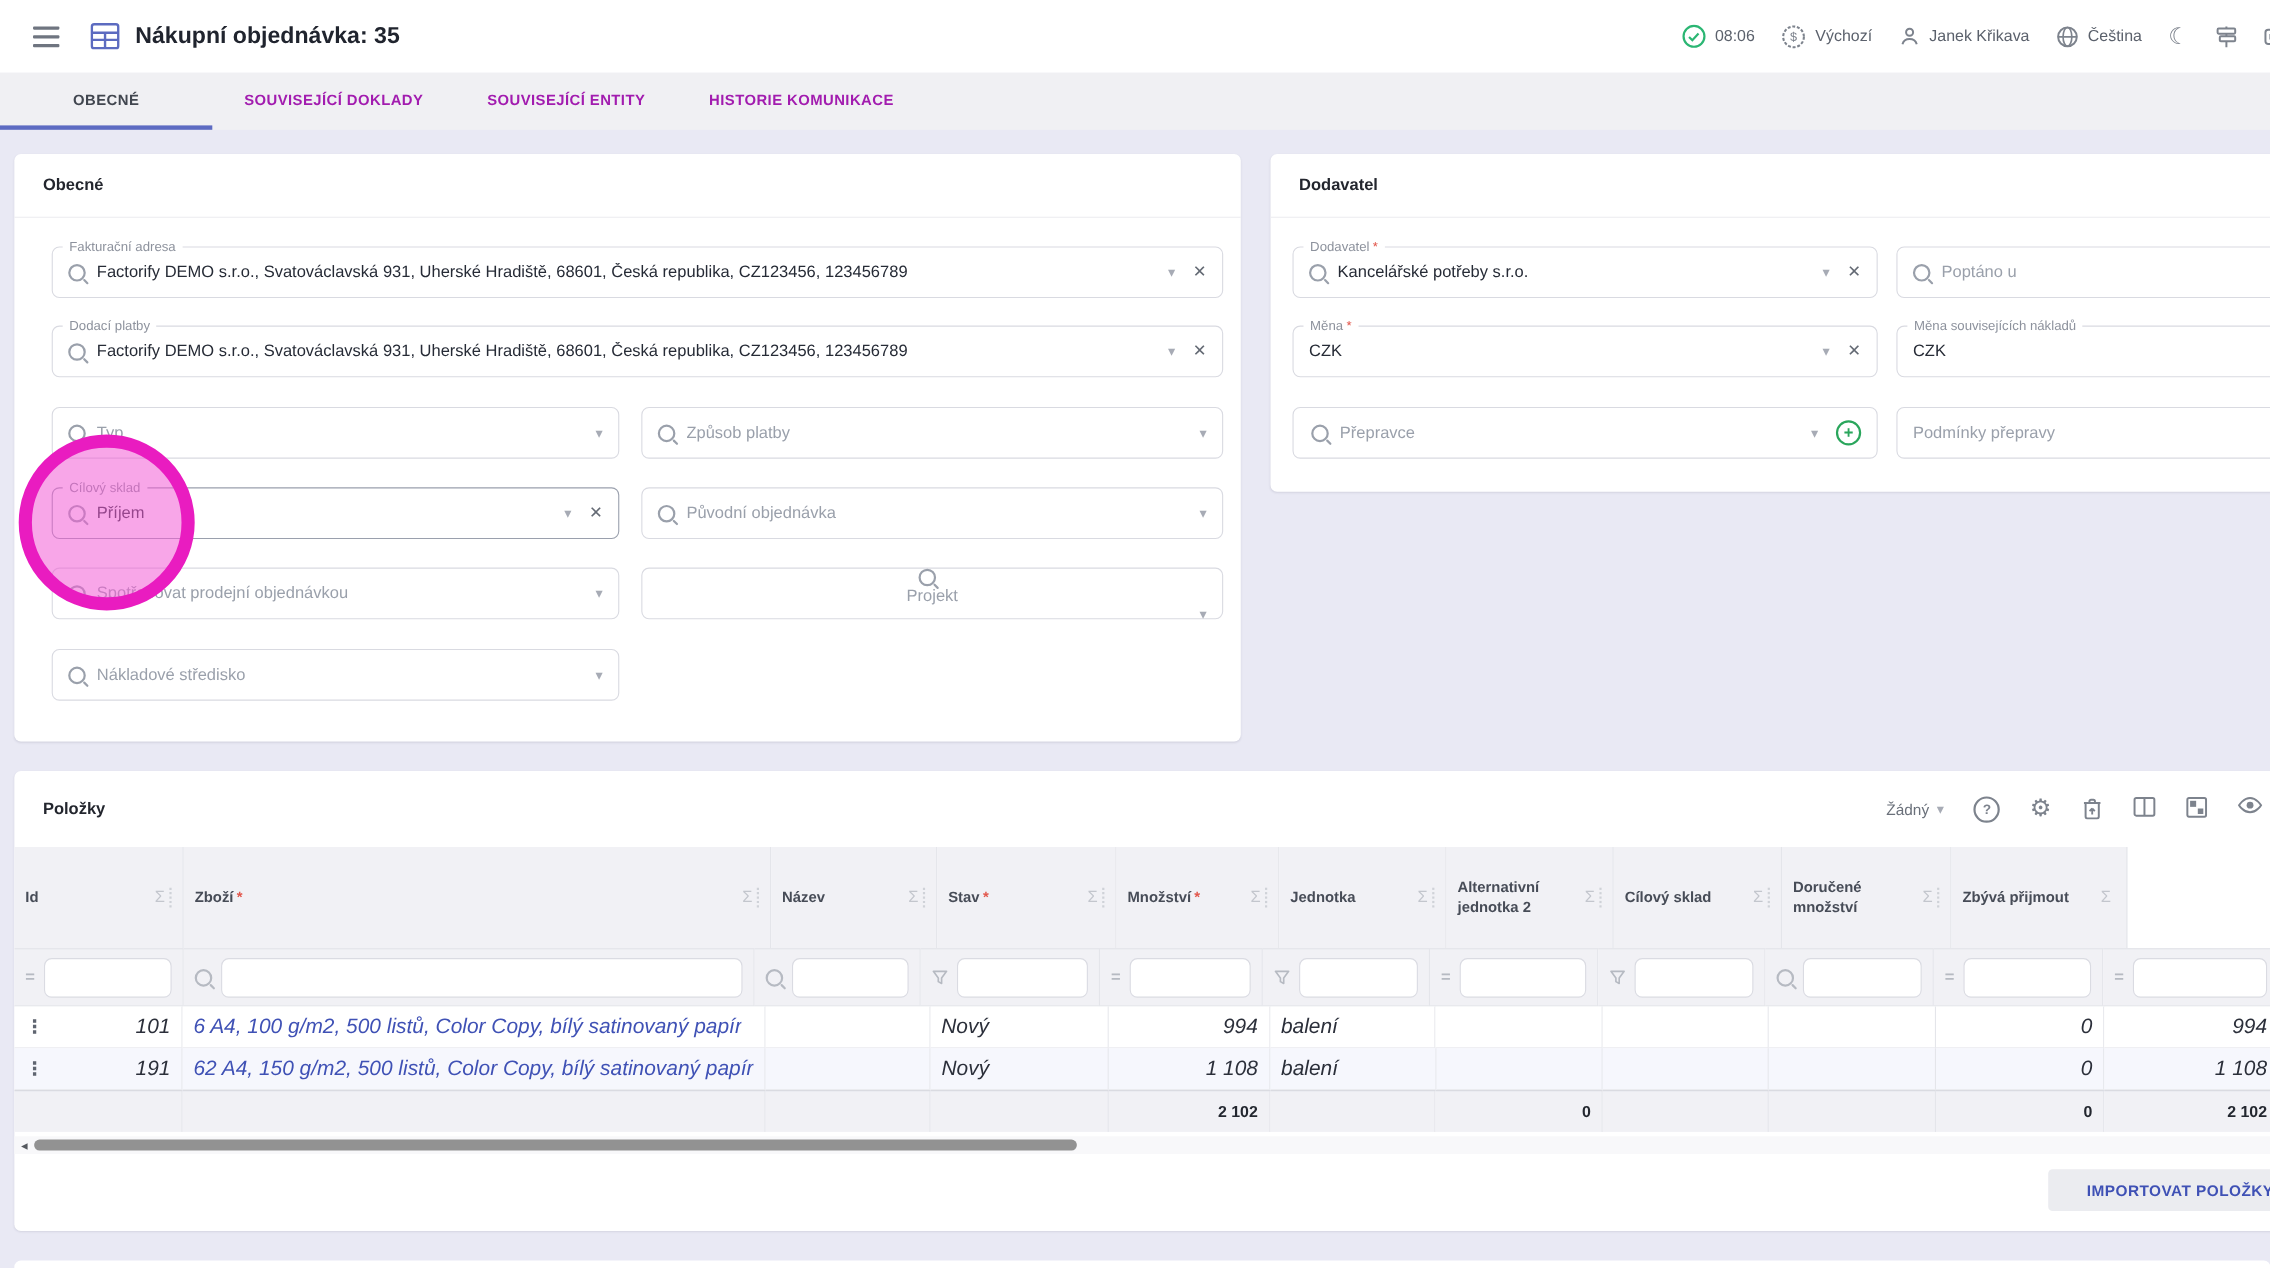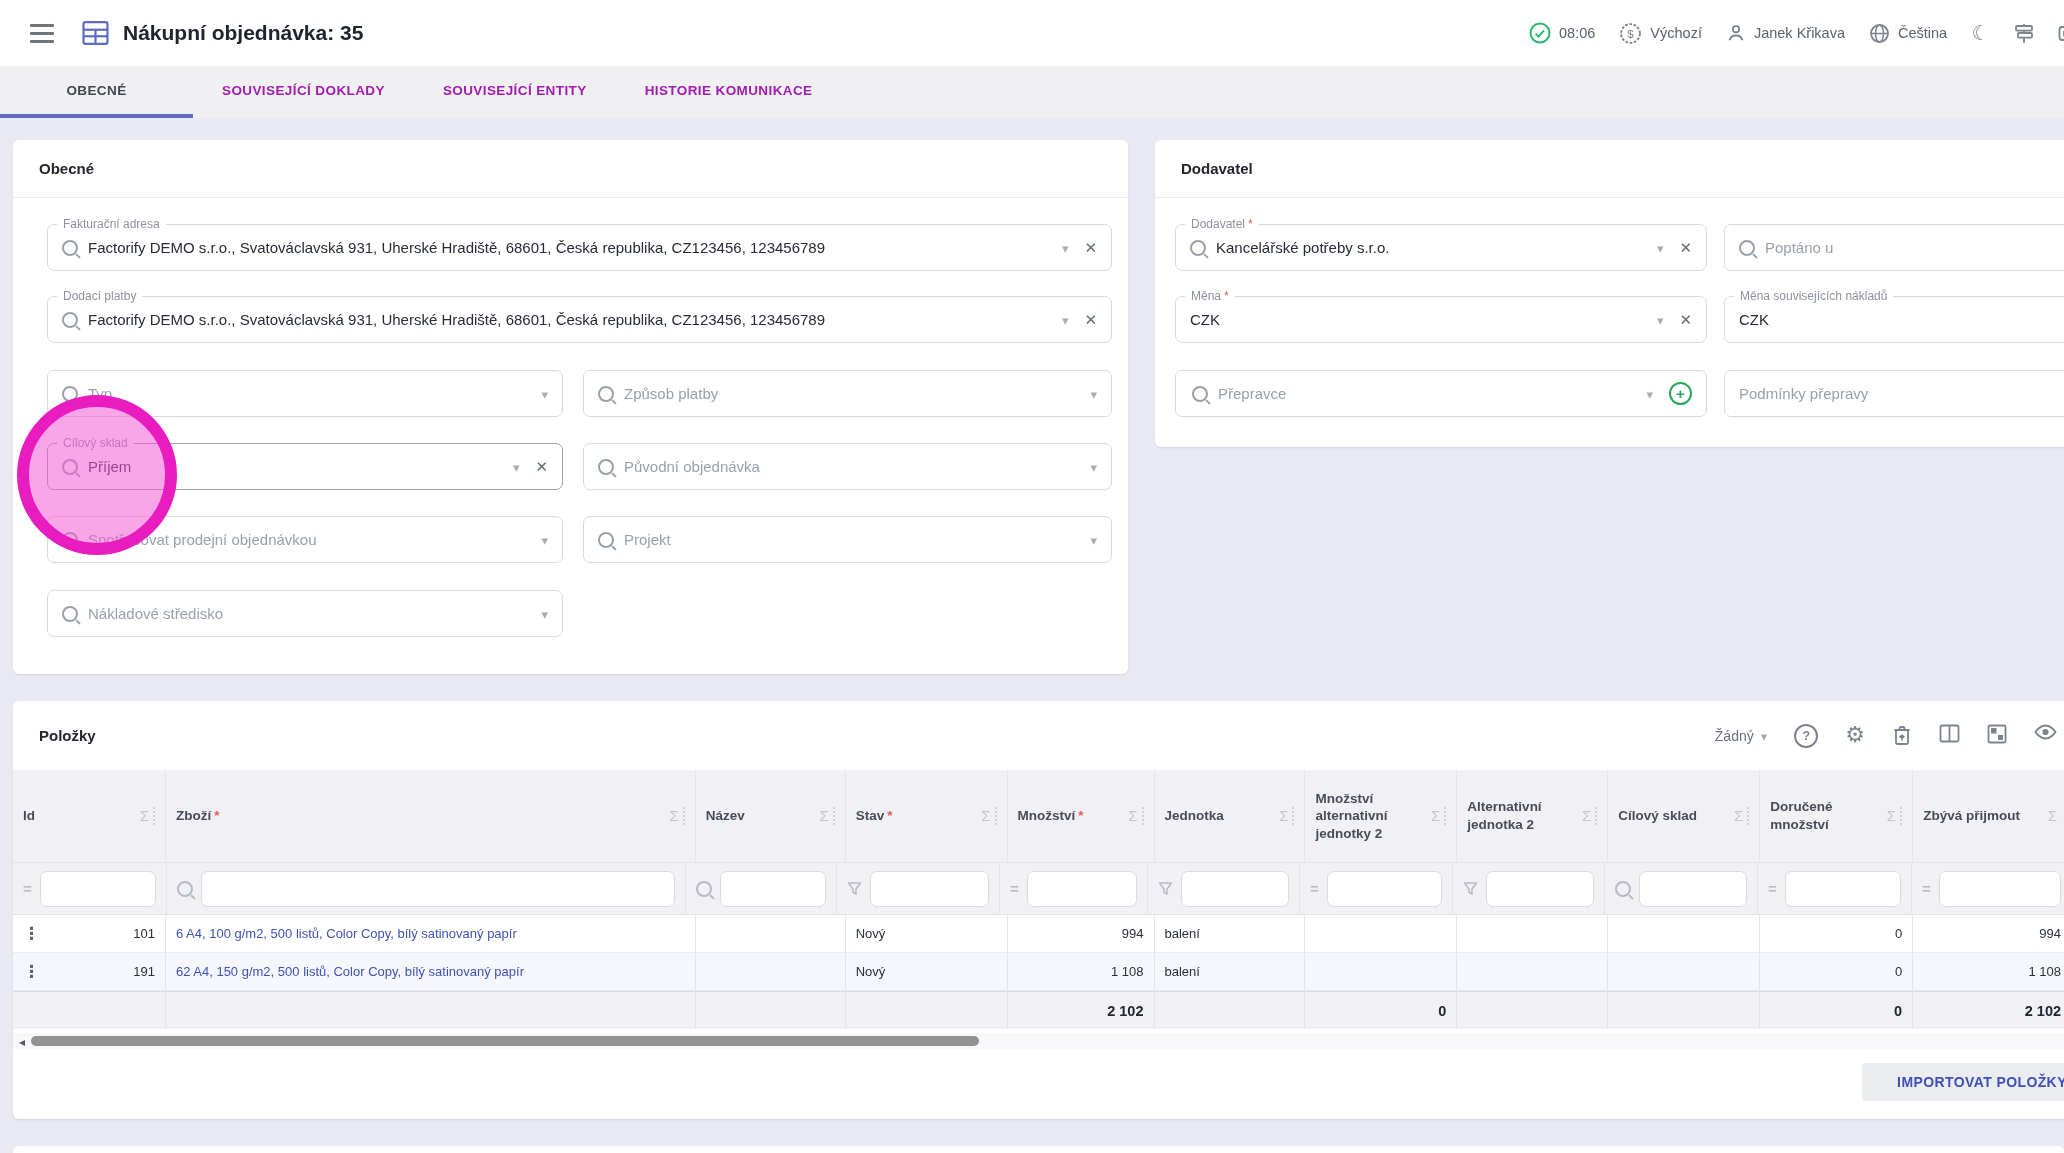--- a/index.html
+++ b/index.html
@@ -65,21 +65,21 @@
   .sigma{color:#c3c6cd;font-size:15px;font-weight:400;margin:0 4px 0 4px;}
   .sigma::before{content:"Σ";}
   .drag-handle{height:18px;border-left:2px dotted #cfd2d8;}
   .tfilter .cell{background:#f1f1f5;height:53px;border-top:1px solid #e2e3e8;border-bottom:1px solid #e2e3e8;gap:8px;}
   .op-eq{color:#b6bac2;font-size:15px;font-weight:700;}
   .op-eq::before{content:"=";}
   .fsearch{margin-right:0;}
   .fsearch::after{background:#b6bac2;}
   .fsearch{border-color:#b6bac2;}
   .filter-input{flex:1;min-width:0;height:34px;border:1px solid #dadbe2;border-radius:7px;background:#fff;outline:none;padding:0 8px;font-size:14px;}
-  .tdata .cell{height:38px;font-size:13px;color:#2b2f3a;border-bottom:1px solid #ebecf0;background:#fff;}
+  .tdata .cell{height:38px;font-size:19px;color:#2b2f3a;border-bottom:1px solid #ebecf0;background:#fff;font-style:italic;}
   .tdata.alt .cell{background:#f6f7fd;}
   .num{justify-content:flex-end;text-align:right;}
   .dots3::before{content:"⋮";color:#5f6570;font-size:17px;font-weight:700;}
   .id-cell{gap:0;}
   .id-cell .dots3{margin-right:auto;}
   .prod-link{color:#3f51b5;cursor:pointer;white-space:nowrap;overflow:hidden;}
   .ttotals .cell{height:38px;background:#f1f1f5;border-top:1px solid #d8d9df;font-size:14.5px;font-weight:700;color:#23272f;}
   
   .hscroll{position:absolute;left:0;width:2058px;height:16px;background:#f8f8fa;display:flex;align-items:center;}
   .hs-arrow{width:18px;text-align:center;cursor:pointer;}
@@ -228,21 +228,21 @@
       </span>
   </div>
 
   <div class="field" style="left:34px;top:376px;width:516px;">
     <span class="ic-search"></span>
     <span class="fph">Spotřebovat prodejní objednávkou</span>
     <span class="ftail">
         <span class="caret"></span>
       </span>
   </div>
-  <div class="field" style="left:570px;top:376px;width:529px;">
+  <div class="field" style="left:570px;top:376px;width:529px;flex-direction:column;">
     <span class="ic-search"></span>
     <span class="fph">Projekt</span>
     <span class="ftail">
         <span class="caret"></span>
       </span>
   </div>
 
   <div class="field" style="left:34px;top:450px;width:516px;">
     <span class="ic-search"></span>
     <span class="fph">Nákladové středisko</span>
@@ -360,25 +360,20 @@
           <span class="sigma"></span>
           <span class="drag-handle"></span>
         </div>
       <div class="cell col4">
           <span class="hlbl"><span>Množství</span><i class="req"></i></span>
           <span class="sigma"></span>
           <span class="drag-handle"></span>
         </div>
       <div class="cell col5">
           <span class="hlbl">Jednotka</span>
-          <span class="sigma"></span>
-          <span class="drag-handle"></span>
-        </div>
-      <div class="cell col6">
-          <span class="hlbl">Množství alternativní jednotky 2</span>
           <span class="sigma"></span>
           <span class="drag-handle"></span>
         </div>
       <div class="cell col7">
           <span class="hlbl">Alternativní jednotka 2</span>
           <span class="sigma"></span>
           <span class="drag-handle"></span>
         </div>
       <div class="cell col8">
           <span class="hlbl">Cílový sklad</span>

